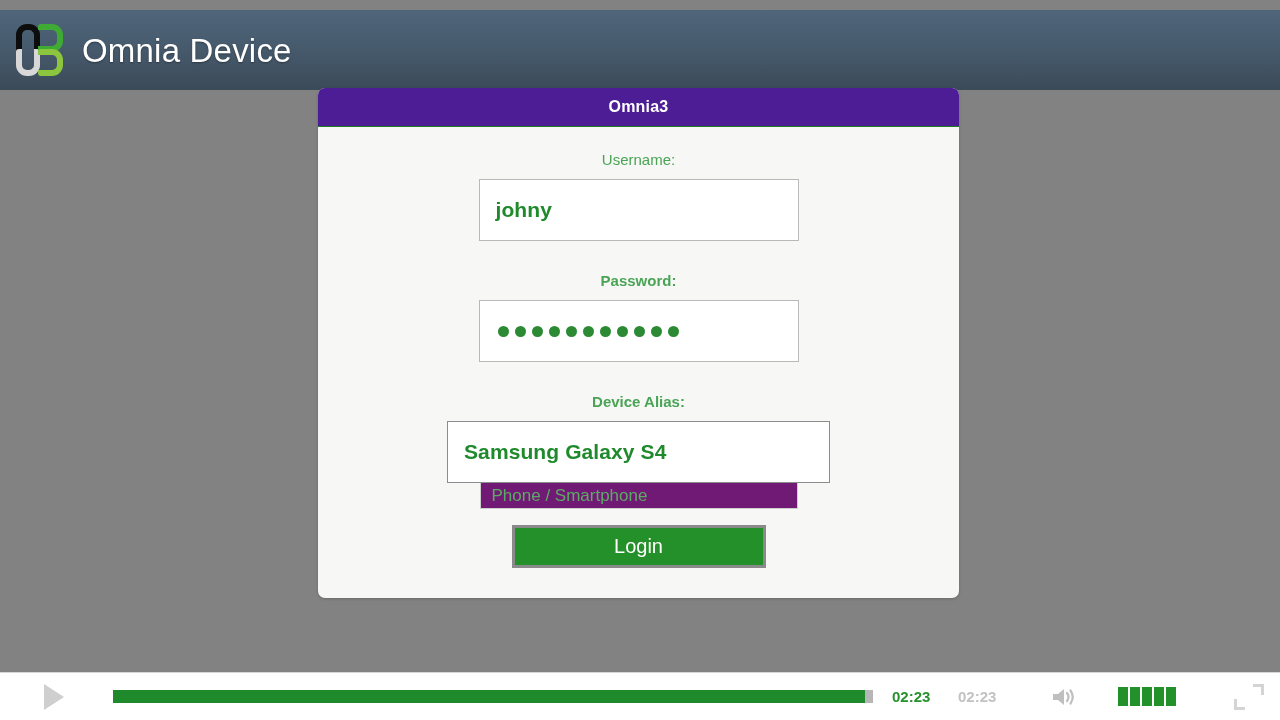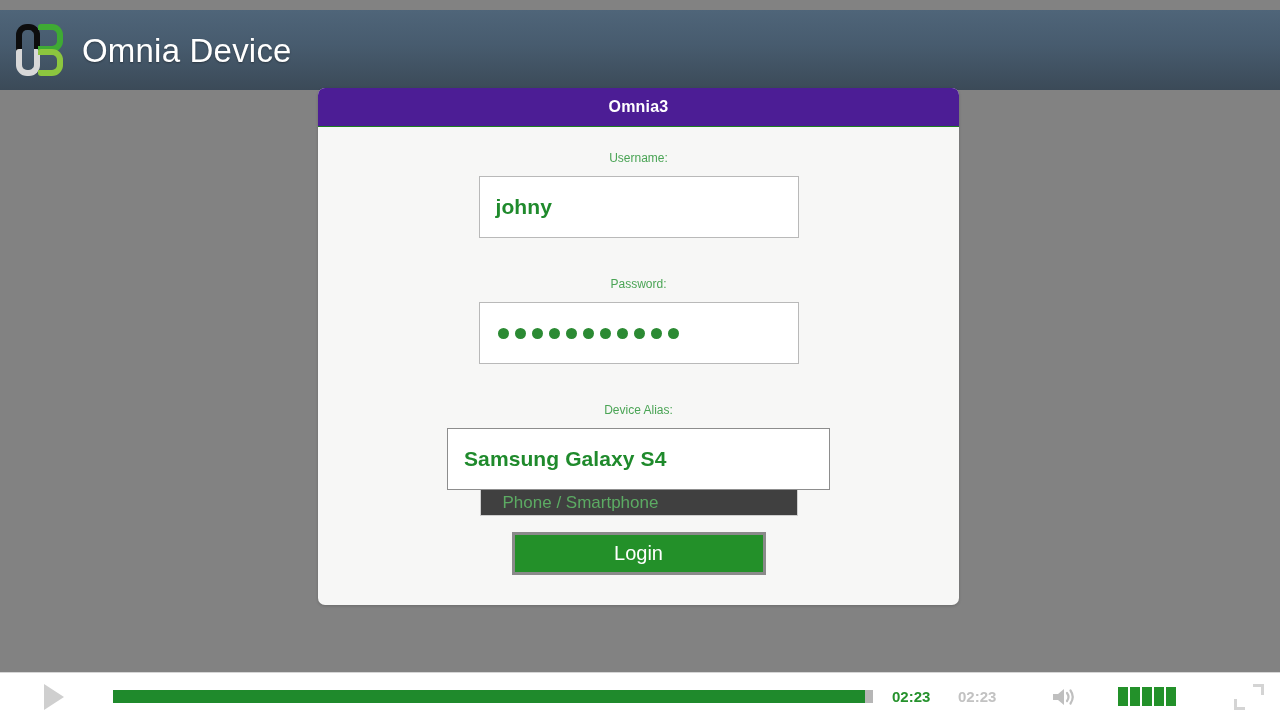--- a/index.html
+++ b/index.html
@@ -94,26 +94,26 @@
 
   #panel-body {
     padding: 24px 0 30px 0;
     display: flex;
     flex-direction: column;
     align-items: center;
   }
 
   .field-label {
     color: #4aa455;
-    font-size: 12px;
+    font-size: 15px;
     font-weight: 400;
     margin-bottom: 11px;
     text-align: center;
   }
-  .field-label.second { margin-top: 39px; }
+  .field-label.second { margin-top: 31px; font-weight: bold; }
 
   .text-input {
     width: 320px;
     height: 62px;
     background: #ffffff;
     border: 1px solid #b9b9b9;
     display: flex;
     align-items: center;
     padding: 0 0 0 16px;
     color: #1f8a2c;
@@ -132,26 +132,26 @@
     width: 11px; height: 11px;
     border-radius: 50%;
     background: #2b8a33;
     display: inline-block;
   }
 
   
   #alias-suggestion {
     width: 318px;
     height: 26px;
-    background: #404040;
+    background: #701a75;
     border: 1px solid #cfcfcf;
     border-top: none;
     display: flex;
     align-items: center;
-    padding-left: 22px;
+    padding-left: 11px;
     color: #5cab63;
     font-size: 17px;
     font-weight: 400;
   }
 
   #login-button {
     margin-top: 16px;
     width: 254px;
     height: 43px;
     background: #239029;

